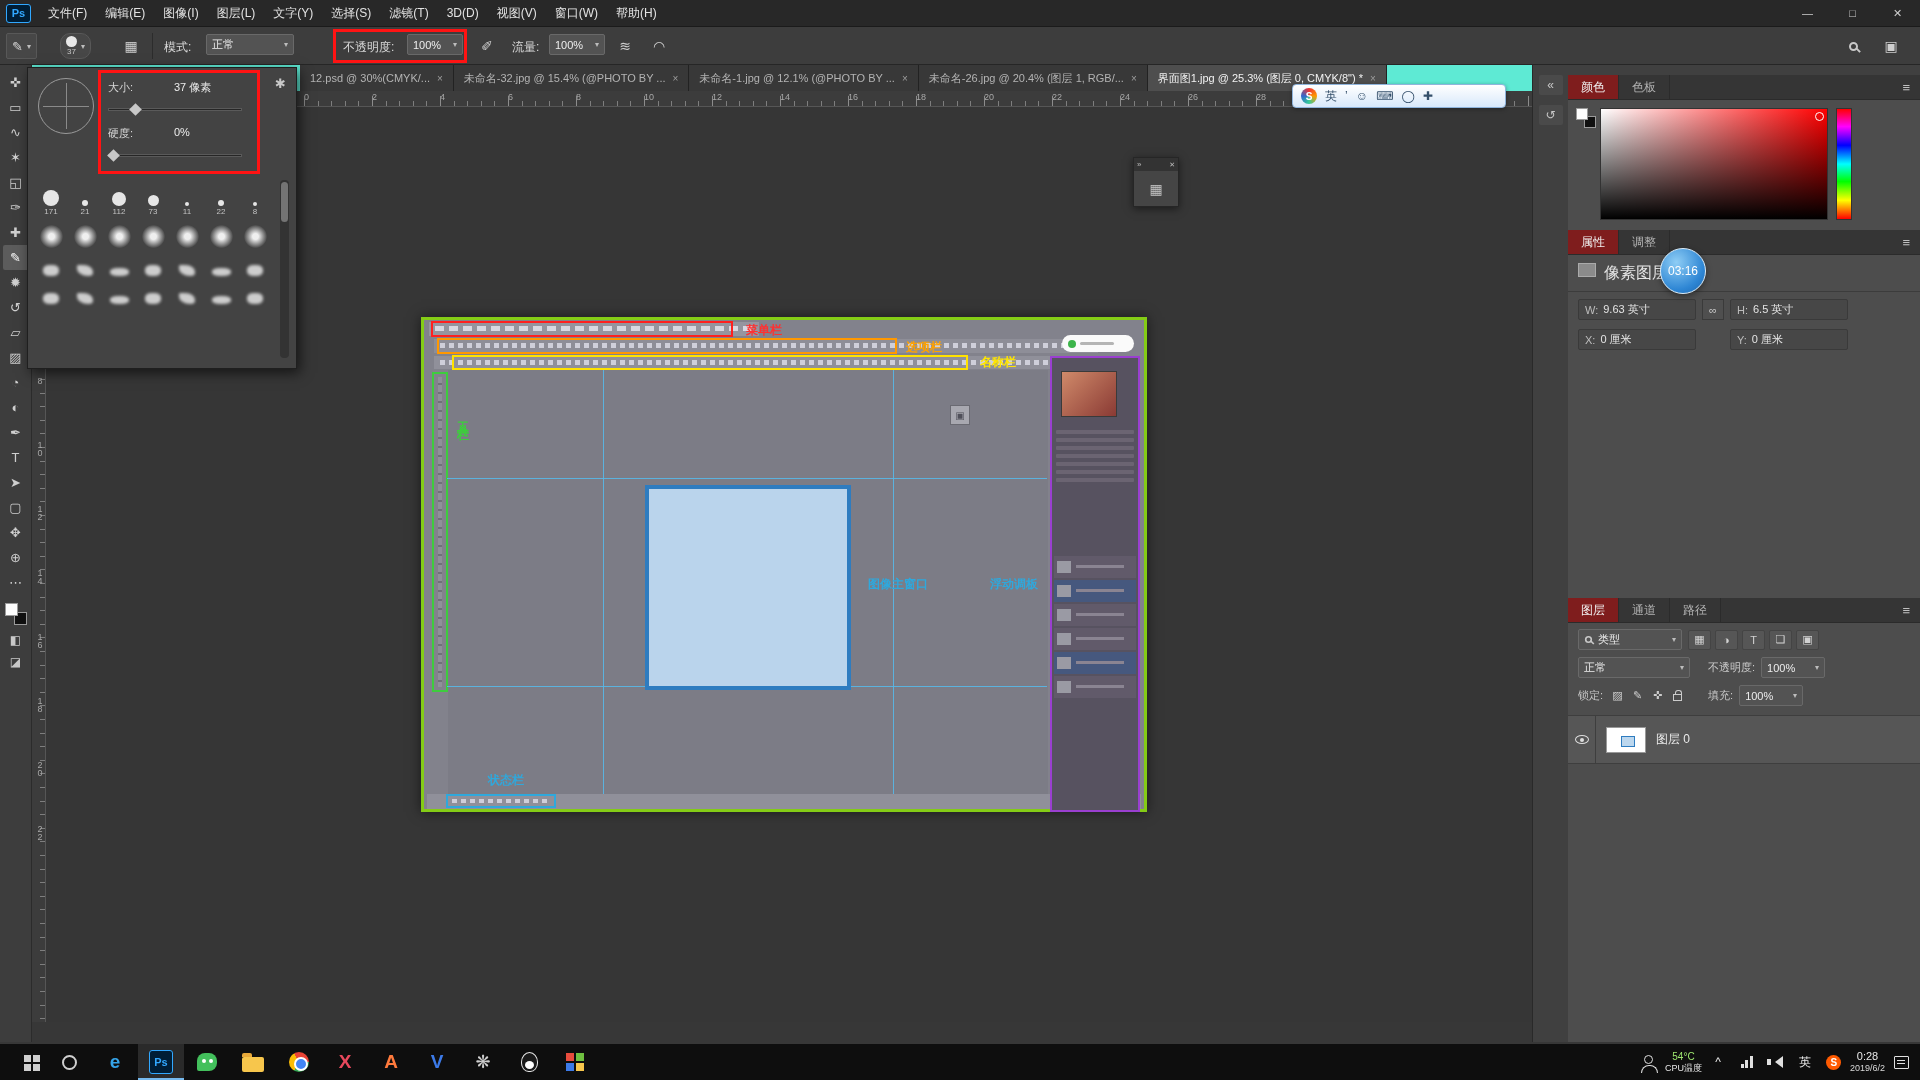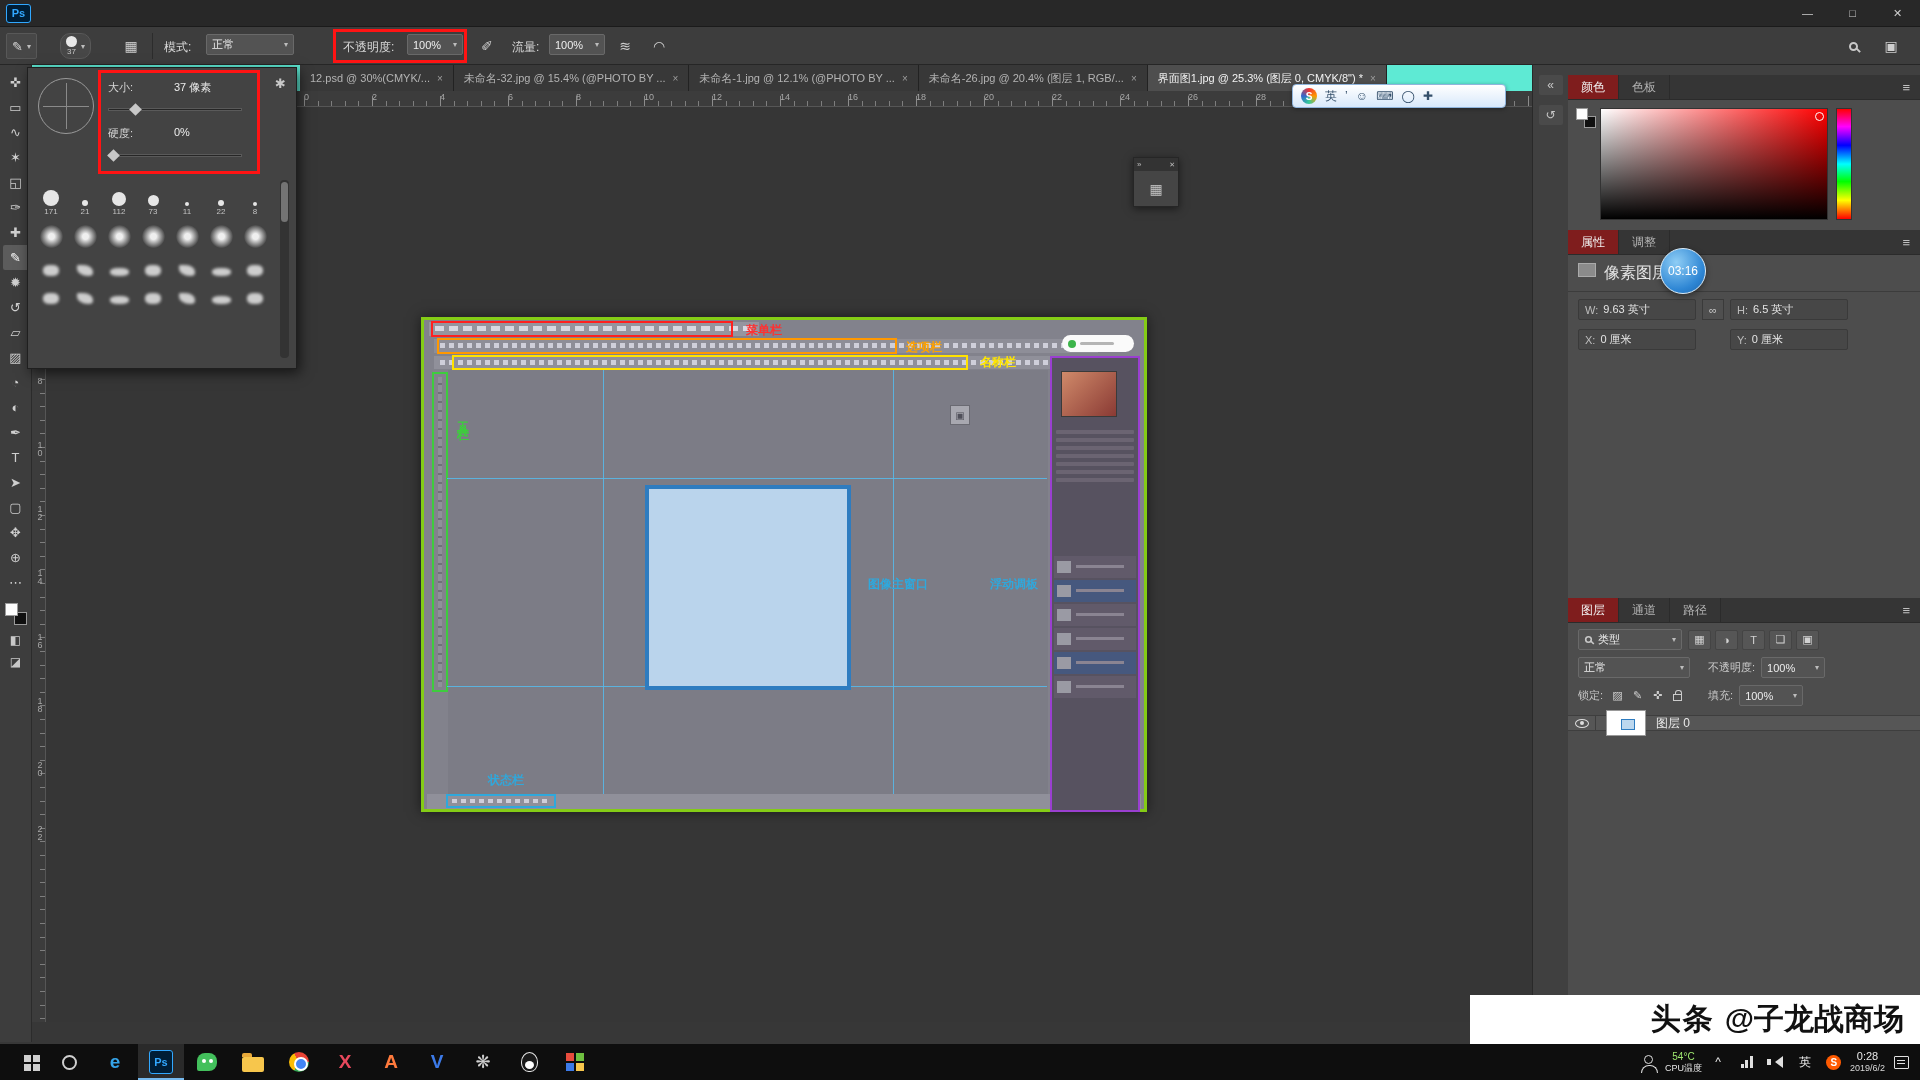--- a/index.html
+++ b/index.html
@@ -132,21 +132,21 @@
 .lrow{position:absolute;left:0;right:0;display:flex;align-items:center;padding:0 10px;gap:6px}
 #lp-filter{top:6px}
 #lp-blend{top:34px}
 #lp-lock{top:62px}
 .lp-lbl{font-size:11px;color:#c9c9c9;white-space:nowrap}
 .fbtn{width:23px;height:20px;display:flex;align-items:center;justify-content:center;background:#565656;border:1px solid #444;border-radius:2px;color:#d2d2d2;font-size:11px}
 .lkicon{width:17px;height:17px;display:flex;align-items:center;justify-content:center;color:#cccccc;font-size:11px}
 .csslock{width:9px;height:7px;border:1px solid #ccc;position:relative;margin-top:4px}
 .csslock::before{content:"";position:absolute;top:-5px;left:1px;width:5px;height:4px;border:1px solid #ccc;border-bottom:none;border-radius:3px 3px 0 0}
 #layer-list{position:absolute;left:0;right:0;top:92px}
-.layer-row{height:16px;background:#565656;border-top:1px solid #3e3e3e;border-bottom:1px solid #3e3e3e;display:flex;align-items:center}
+.layer-row{height:49px;background:#565656;border-top:1px solid #3e3e3e;border-bottom:1px solid #3e3e3e;display:flex;align-items:center}
 .eye-cell{width:28px;height:100%;border-right:1px solid #3e3e3e;display:flex;align-items:center;justify-content:center}
 .eye{width:14px;height:9px;border:1px solid #ddd;border-radius:50%;position:relative}
 .eye::after{content:"";position:absolute;left:4px;top:1.5px;width:4px;height:4px;background:#ddd;border-radius:50%}
 .layer-thumb{width:40px;height:26px;background:#fff;border:1px solid #999;margin:0 10px;position:relative}
 .layer-thumb::after{content:"";position:absolute;left:14px;top:8px;width:12px;height:9px;background:#bcd7ee;border:1px solid #2e7cc0}
 .layer-name{font-size:12px;color:#eaeaea}
 #timer-badge{position:absolute;left:1660px;top:248px;width:46px;height:46px;border-radius:50%;background:radial-gradient(circle at 35% 30%,#8ecdf5,#2e86d4 65%,#1a64ad);border:1px solid #d9ecfa;box-shadow:0 2px 6px rgba(0,0,0,.4);display:flex;align-items:center;justify-content:center;color:#fff;font-size:12px;z-index:30}
 
 #sogou-bar{position:absolute;left:1292px;top:84px;width:214px;height:24px;background:linear-gradient(#ffffff,#d8e8fa);border:1px solid #8fb4dc;border-radius:4px;display:flex;align-items:center;gap:8px;padding:0 8px;z-index:75;box-shadow:0 1px 4px rgba(0,0,0,.35)}
 .sg-logo{width:16px;height:16px;border-radius:50%;background:conic-gradient(#e33,#f90,#3c9,#36c,#e33);color:#fff;font-size:10px;font-weight:bold;display:flex;align-items:center;justify-content:center}
@@ -193,20 +193,33 @@
 .notif{width:15px;height:13px;border:1.5px solid #e0e0e0;border-radius:1px;position:relative}
 .notif::after{content:"";position:absolute;left:2px;top:3px;width:8px;height:1.5px;background:#e0e0e0;box-shadow:0 3px 0 #e0e0e0}
 </style>
 </head>
 <body>
 
 <div id="screen">
 
   <div id="menu-bar">
     <div id="ps-logo">Ps</div>
+    <div id="menus">
+        <div class="menu-item">文件(F)</div>
+        <div class="menu-item">编辑(E)</div>
+        <div class="menu-item">图像(I)</div>
+        <div class="menu-item">图层(L)</div>
+        <div class="menu-item">文字(Y)</div>
+        <div class="menu-item">选择(S)</div>
+        <div class="menu-item">滤镜(T)</div>
+        <div class="menu-item">3D(D)</div>
+        <div class="menu-item">视图(V)</div>
+        <div class="menu-item">窗口(W)</div>
+        <div class="menu-item">帮助(H)</div>
+      </div>
     <div id="win-controls">
         <div class="win-btn">—</div>
         <div class="win-btn">□</div>
         <div class="win-btn">✕</div>
       </div>
   </div>
 
   <div id="options-bar">
     <div class="ob" id="preset-box">
       <span style="font-size:13px;color:#d8d8d8">✎</span>
@@ -689,24 +702,20 @@
   <div id="sogou-bar">
       <div class="sg-logo">S</div>
       <div class="sg-item">英</div>
       <div class="sg-item">’</div>
       <div class="sg-item">☺</div>
       <div class="sg-item">⌨</div>
       <div class="sg-item">◯</div>
       <div class="sg-item">✚</div>
     </div>
 
-  <div id="watermark">
-    <span id="wm-brand">头条</span>
-    <span id="wm-handle">@子龙战商场</span>
-  </div>
 
   <div id="taskbar">
     <div id="task-apps">
         <div class="task-btn">
           <div class="start-grid"></div>
         </div>
         <div class="task-btn">
           <div class="search-circle"></div>
         </div>
         <div class="task-btn">

